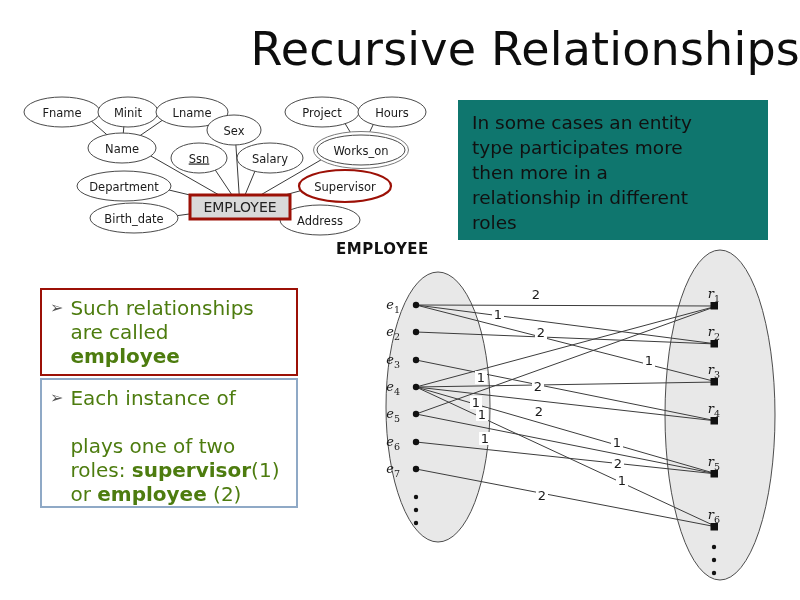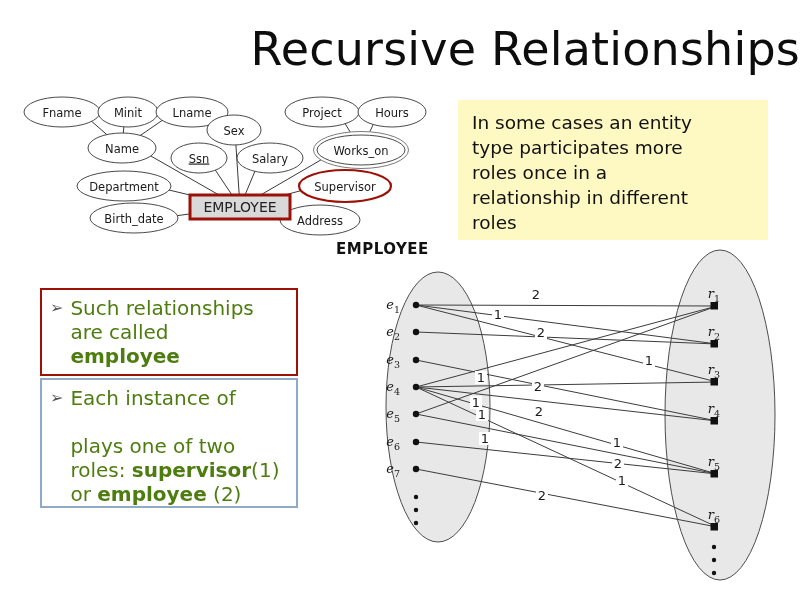--- a/index.html
+++ b/index.html
@@ -20,21 +20,21 @@
     font-family:"DejaVu Sans","Liberation Sans",sans-serif;
   }
 
   
   #er-diagram{position:absolute;left:10px;top:90px;width:440px;height:150px;}
   #er-diagram svg{display:block;}
 
   
   #orange-callout{
     position:absolute;left:458px;top:100px;width:310px;height:140px;
-    background:#fef9c3;
+    background:#0f766e;
     box-sizing:border-box;
     padding:10px 14px 0 14px;
   }
   #orange-callout .ctext{
     font-size:18.5px;line-height:25px;color:#111;
     font-family:"DejaVu Sans","Liberation Sans",sans-serif;
   }
 
   
   .textbox{
@@ -158,21 +158,21 @@
       <g>
         <rect id="entity-rect" x="180" y="105" width="100" height="24" fill="#d9d9d9" stroke="#9c1006" stroke-width="3"></rect>
         <text id="entity-text" x="230" y="122" text-anchor="middle" font-size="14" font-family="DejaVu Sans, Liberation Sans, sans-serif" fill="#222">EMPLOYEE</text>
       </g>
     </svg>
   </div>
 
   <div id="orange-callout">
     <div class="ctext">In some cases an entity</div>
     <div class="ctext">type participates more</div>
-    <div class="ctext">roles once in a</div>
+    <div class="ctext">then more in a</div>
     <div class="ctext">relationship in different</div>
     <div class="ctext">roles</div>
   </div>
 
   <div id="box-recursive" class="textbox">
     <div class="bullet-row">
       <span class="bullet-glyph">➢</span>
       <span class="bullet-text">
         <span> Such relationships</span><br>
         <span>are called</span><br>

